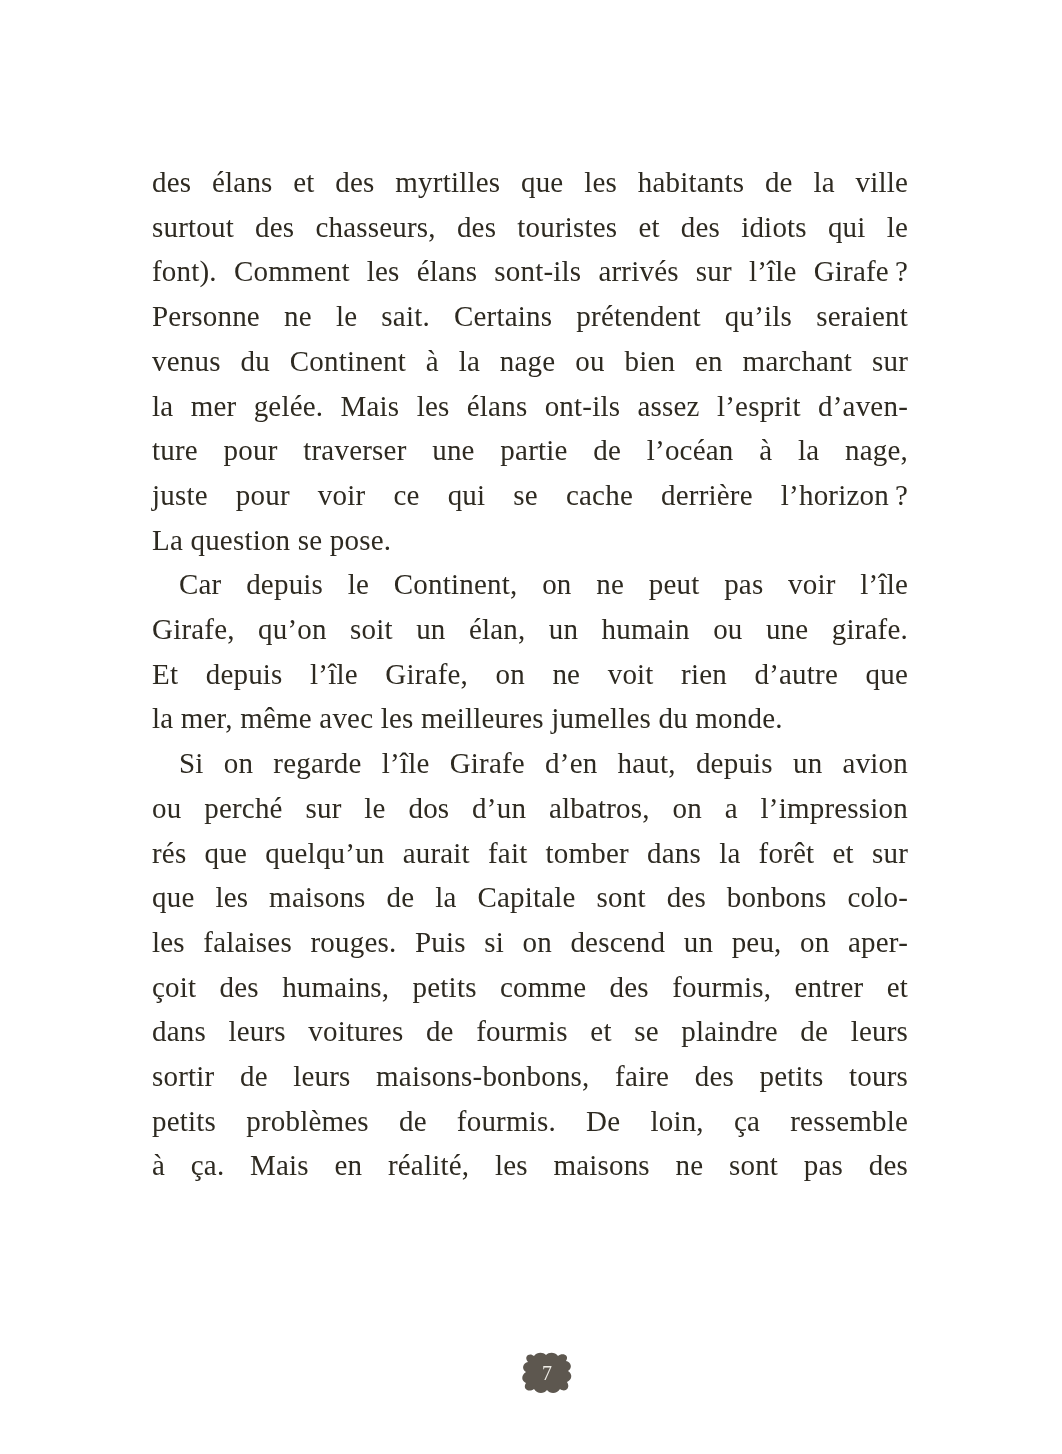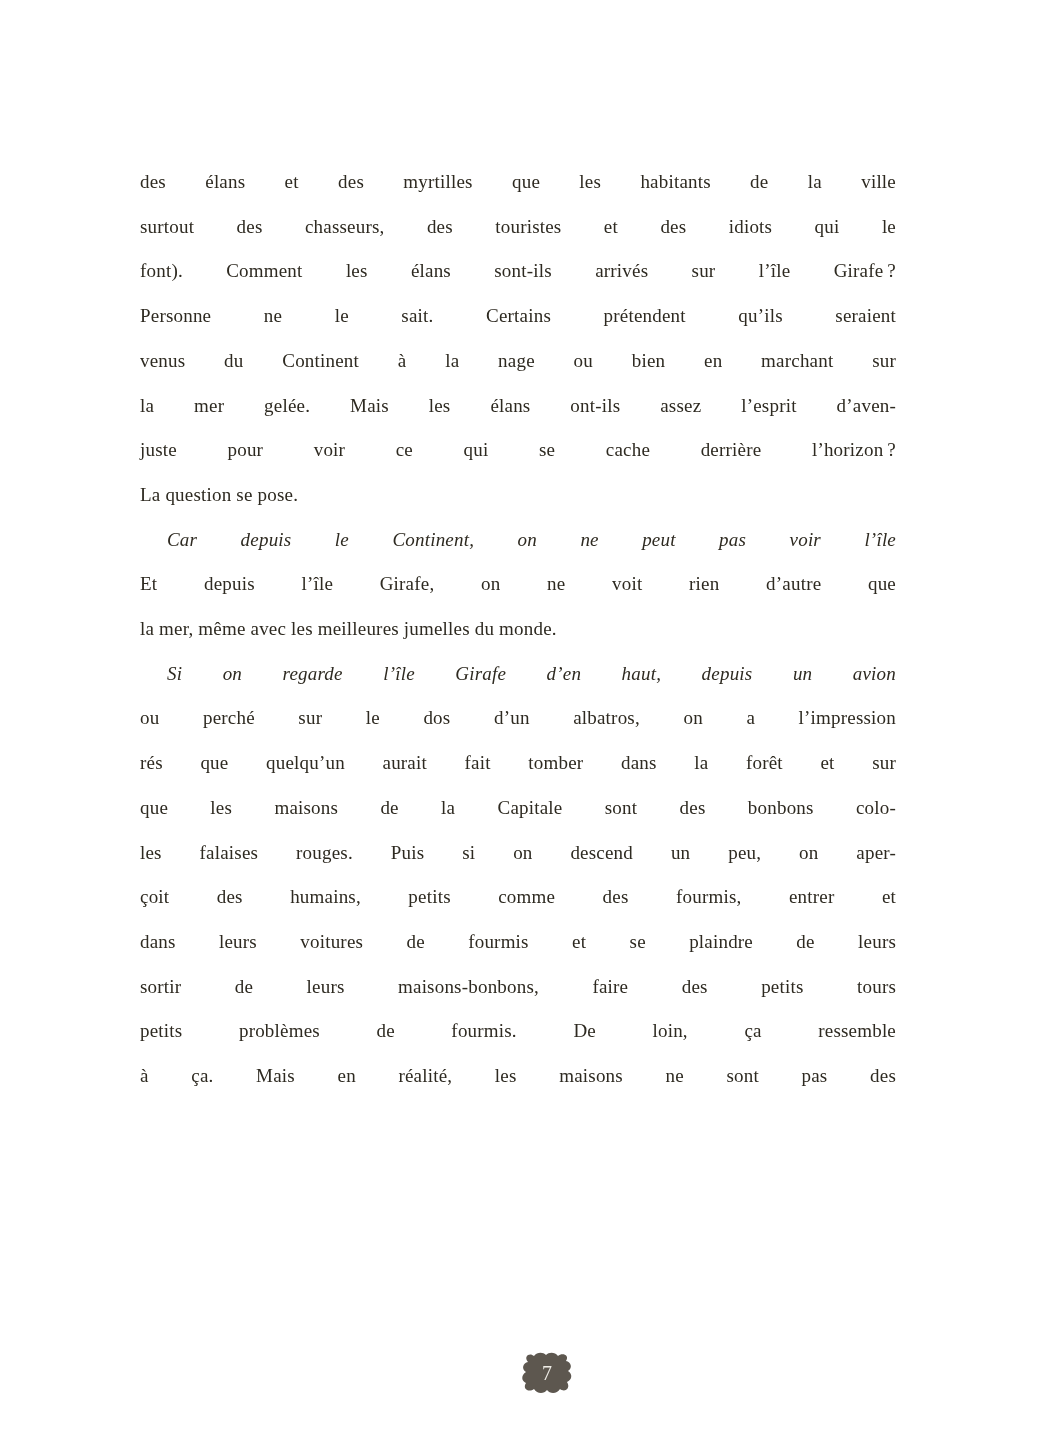--- a/index.html
+++ b/index.html
@@ -12,39 +12,38 @@
     position: relative;
     font-family: "Liberation Serif", "DejaVu Serif", serif;
     overflow: hidden;
   }
   .page {
     position: absolute;
     inset: 0;
   }
   .text-block {
     position: absolute;
-    left: 140px;
+    left: 152px;
     top: 160px;
     width: 756px;
-    font-size: 19px;
+    font-size: 29px;
     line-height: 44.7px;
     letter-spacing: 0.2px;
   }
   .line {
     text-align: justify;
     white-space: normal;
     hyphens: none;
   }
   .line.j {
     
     text-align-last: justify;
   }
   .line.indent {
     text-indent: 27px;
-    font-style: italic;
   }
   .page-number-badge {
     position: absolute;
     left: 519px;
     top: 1351px;
     width: 56px;
     height: 44px;
   }
   .page-number-badge svg {
     position: absolute;
@@ -67,23 +66,25 @@
 
 <div class="page">
 
   <div class="text-block" style="color: rgb(46, 42, 33);">
       <div class="line j">des élans et des myrtilles que les habitants de la ville</div>
       <div class="line j">surtout des chasseurs, des touristes et des idiots qui le</div>
       <div class="line j">font). Comment les élans sont-ils arrivés sur l’île Girafe ?</div>
       <div class="line j">Personne ne le sait. Certains prétendent qu’ils seraient</div>
       <div class="line j">venus du Continent à la nage ou bien en marchant sur</div>
       <div class="line j">la mer gelée. Mais les élans ont-ils assez l’esprit d’aven-</div>
+      <div class="line j">ture pour traverser une partie de l’océan à la nage,</div>
       <div class="line j">juste pour voir ce qui se cache derrière l’horizon ?</div>
       <div class="line">La question se pose.</div>
       <div class="line j indent">Car depuis le Continent, on ne peut pas voir l’île</div>
+      <div class="line j">Girafe, qu’on soit un élan, un humain ou une girafe.</div>
       <div class="line j">Et depuis l’île Girafe, on ne voit rien d’autre que</div>
       <div class="line">la mer, même avec les meilleures jumelles du monde.</div>
       <div class="line j indent">Si on regarde l’île Girafe d’en haut, depuis un avion</div>
       <div class="line j">ou perché sur le dos d’un albatros, on a l’impression</div>
       <div class="line j">rés que quelqu’un aurait fait tomber dans la forêt et sur</div>
       <div class="line j">que les maisons de la Capitale sont des bonbons colo-</div>
       <div class="line j">les falaises rouges. Puis si on descend un peu, on aper-</div>
       <div class="line j">çoit des humains, petits comme des fourmis, entrer et</div>
       <div class="line j">dans leurs voitures de fourmis et se plaindre de leurs</div>
       <div class="line j">sortir de leurs maisons-bonbons, faire des petits tours</div>

